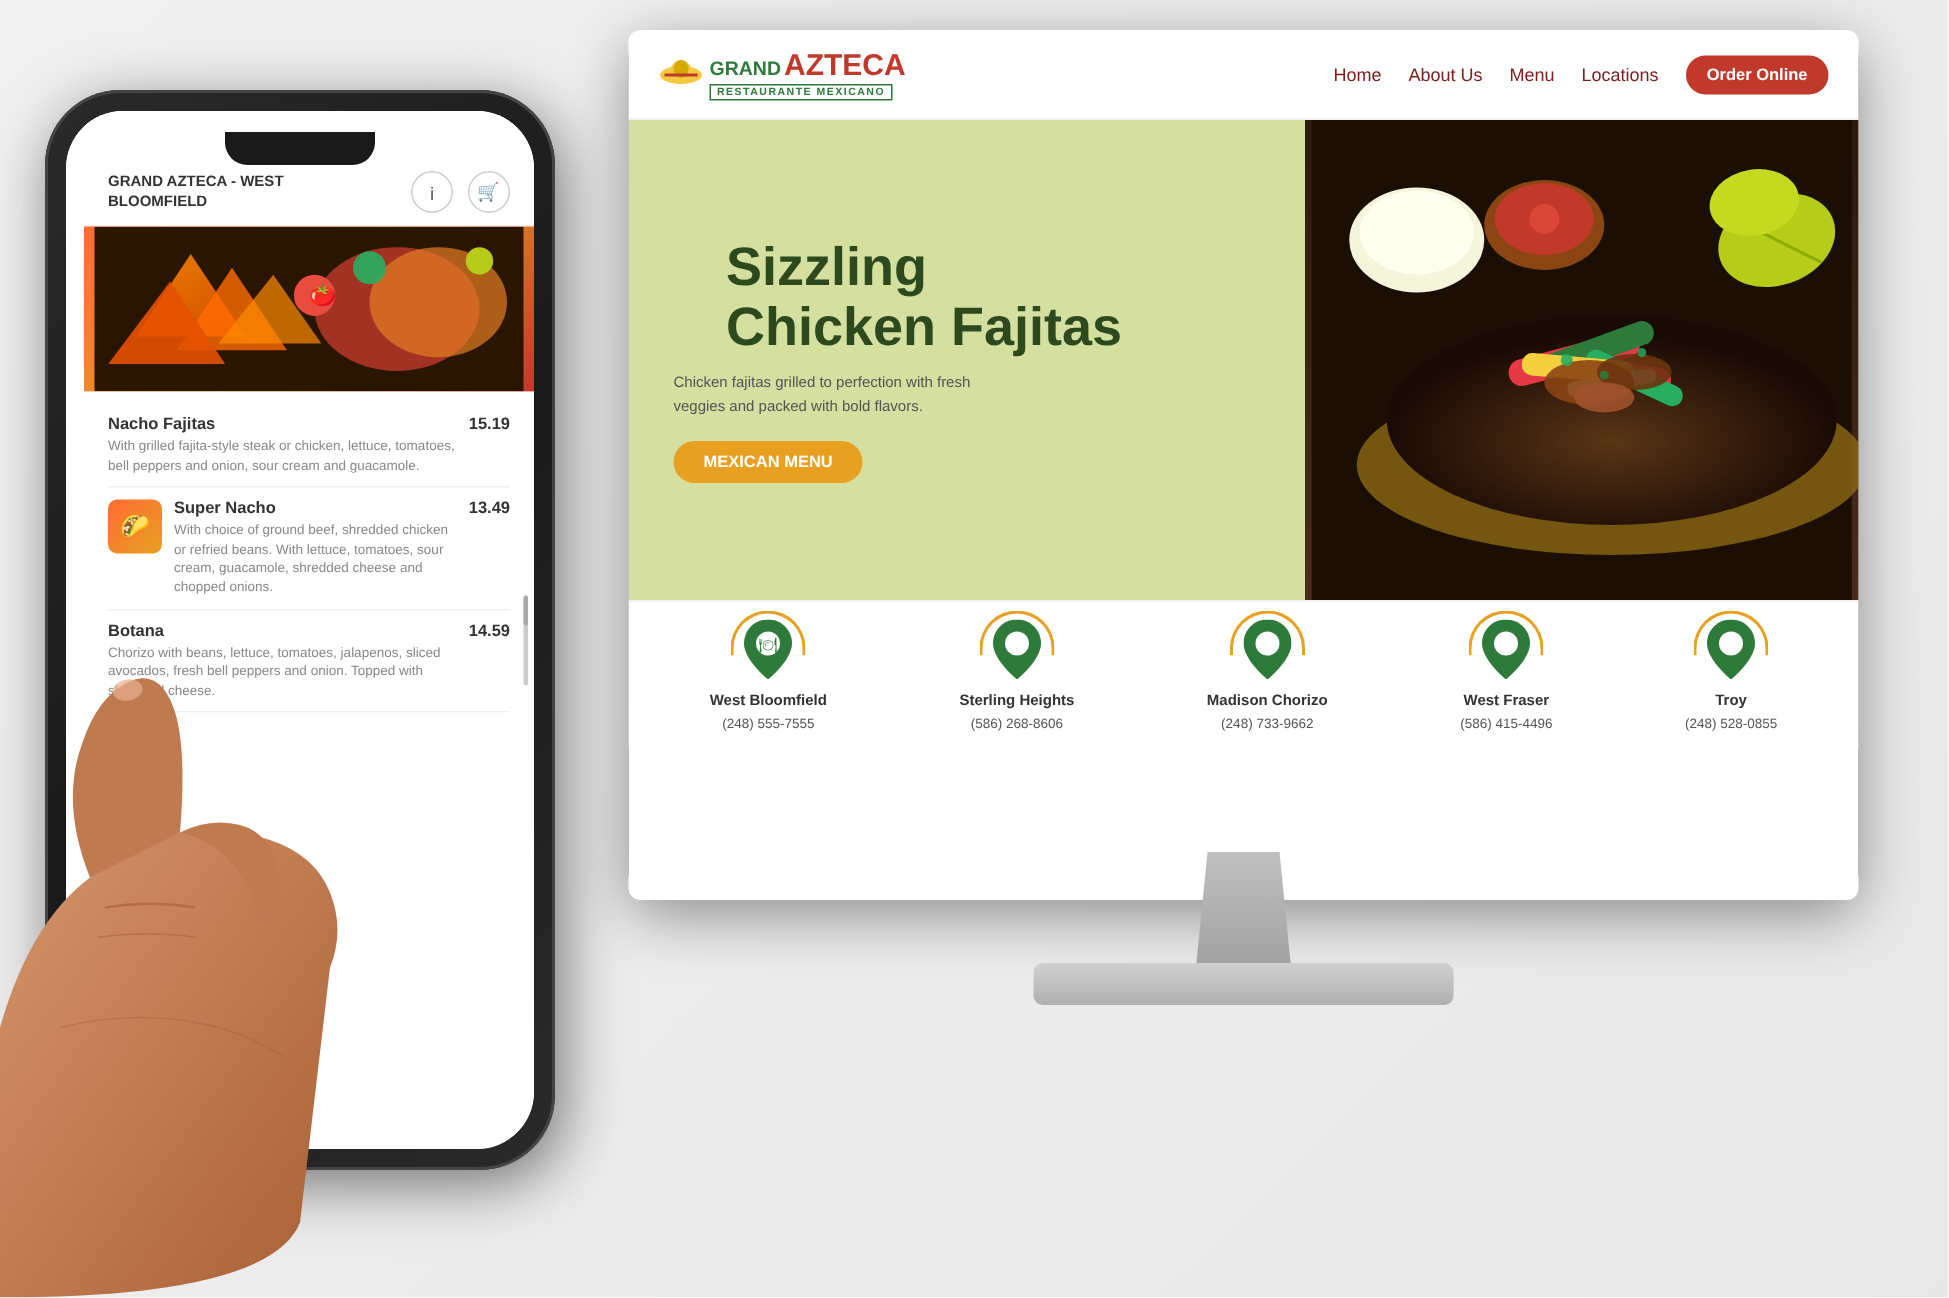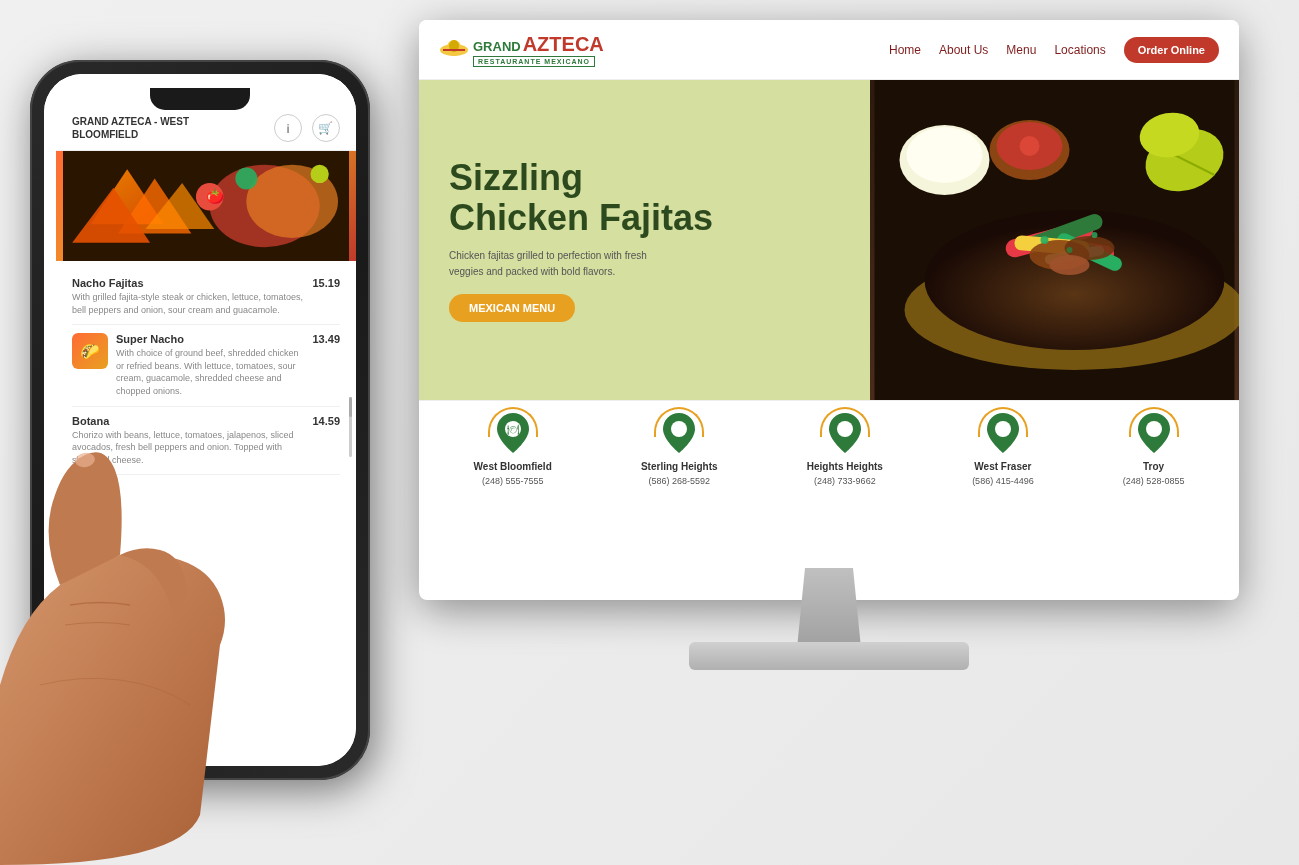--- a/index.html
+++ b/index.html
@@ -393,21 +393,21 @@
           <a class="nav-link">About Us</a>
           <a class="nav-link">Menu</a>
           <a class="nav-link">Locations</a>
           <button class="nav-order-btn">Order Online</button>
         </div>
       </div>
 
       <div class="website-hero">
 
         <div class="hero-left">
-          <div style="font-size:36px; font-weight:900; color:#2d4a1e; line-height:1.1; font-family:Arial Black,sans-serif;">
+          <div style="font-size:36px; font-weight:900; color:#2d4a1e; line-height:1.1; font-family:Arial Black,sans-serif;margin-left:35px;">
             <span>Sizzling</span><br>
             <span>Chicken Fajitas</span>
           </div>
           <div style="font-size:10px; color:#555; margin:10px 0 14px; line-height:1.6; max-width:260px;">
             Chicken fajitas grilled to perfection with fresh<br>veggies and packed with bold flavors.
           </div>
           <button class="hero-btn">MEXICAN MENU</button>
         </div>
 
         <div class="hero-right">
@@ -486,32 +486,32 @@
 
         <div class="location-item">
           <div style="position:relative;">
             <div class="location-arc"></div>
             <svg width="32" height="40" viewBox="0 0 32 40">
               <path d="M16 0 C7 0 0 7 0 16 C0 27 16 40 16 40 C16 40 32 27 32 16 C32 7 25 0 16 0Z" fill="#2d7a3a"></path>
               <circle cx="16" cy="16" r="8" fill="white"></circle>
             </svg>
           </div>
           <div class="location-name">Sterling Heights</div>
-          <div class="location-phone">(586) 268-5592</div>
+          <div class="location-phone">(586) 268-8606</div>
         </div>
 
         <div class="location-item">
           <div style="position:relative;">
             <div class="location-arc" style="border-color:#e8a020;"></div>
             <svg width="32" height="40" viewBox="0 0 32 40">
               <path d="M16 0 C7 0 0 7 0 16 C0 27 16 40 16 40 C16 40 32 27 32 16 C32 7 25 0 16 0Z" fill="#2d7a3a"></path>
               <circle cx="16" cy="16" r="8" fill="white"></circle>
             </svg>
           </div>
-          <div class="location-name">Heights Heights</div>
+          <div class="location-name">Madison Chorizo</div>
           <div class="location-phone">(248) 733-9662</div>
         </div>
 
         <div class="location-item">
           <div style="position:relative;">
             <div class="location-arc"></div>
             <svg width="32" height="40" viewBox="0 0 32 40">
               <path d="M16 0 C7 0 0 7 0 16 C0 27 16 40 16 40 C16 40 32 27 32 16 C32 7 25 0 16 0Z" fill="#2d7a3a"></path>
               <circle cx="16" cy="16" r="8" fill="white"></circle>
             </svg>

